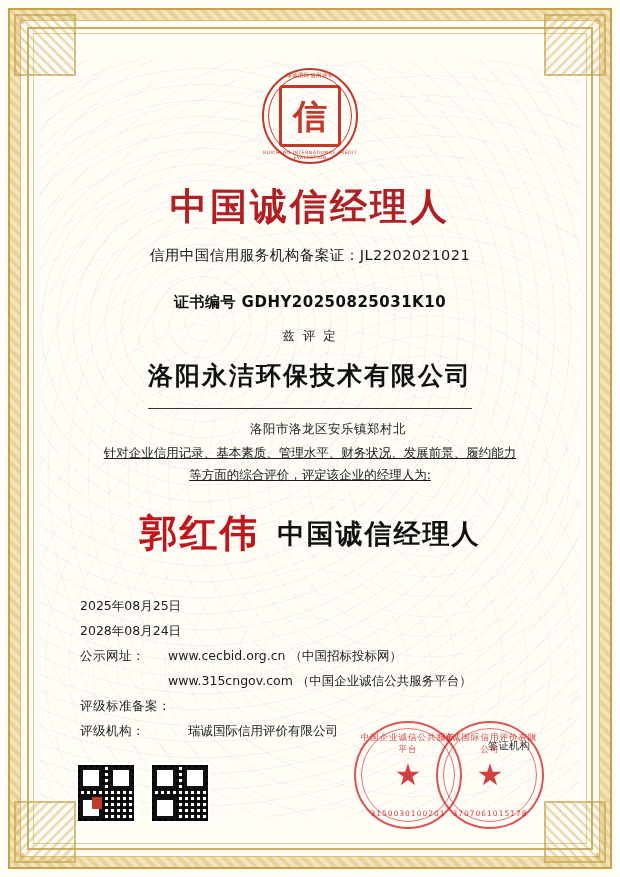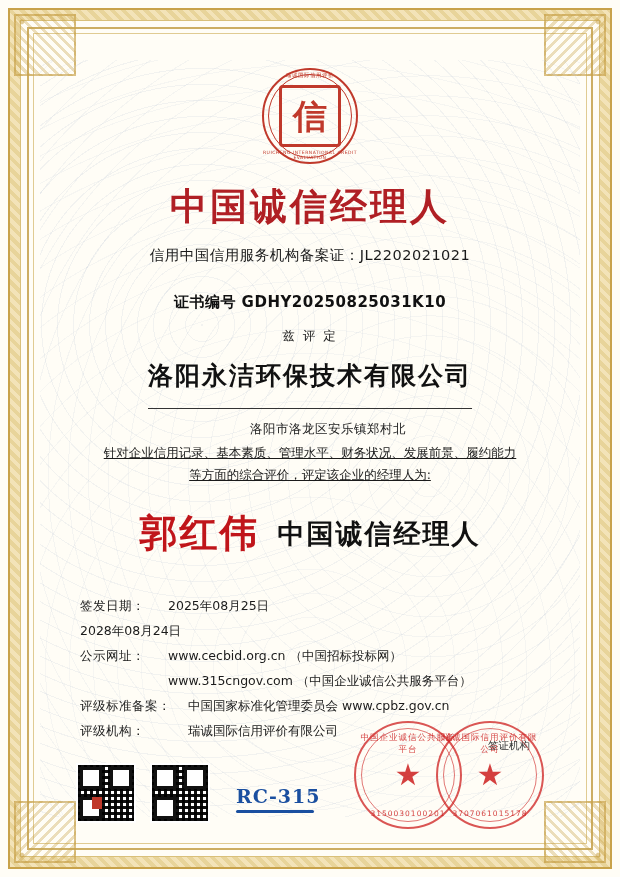--- a/index.html
+++ b/index.html
@@ -269,37 +269,35 @@
     <div class="address">洛阳市洛龙区安乐镇郑村北</div>
     <div class="desc">针对企业信用记录、基本素质、管理水平、财务状况、发展前景、履约能力等方面的综合评价，评定该企业的经理人为:</div>
 
     <div class="nameline">
       <div class="person">郭红伟</div>
       <div class="award">中国诚信经理人</div>
     </div>
 
     <div class="fields">
       <div class="frow">
-        <div class="flabel">签发日期：</div>
         <div class="fval">2025年08月25日</div>
       </div>
       <div class="frow">
         <div class="fval">2028年08月24日</div>
       </div>
       <div class="frow">
         <div class="flabel">公示网址：</div>
         <div class="fval">www.cecbid.org.cn （中国招标投标网）</div>
       </div>
       <div class="frow">
         <div class="flabel"></div>
         <div class="fval">www.315cngov.com （中国企业诚信公共服务平台）</div>
       </div>
       <div class="frow">
         <div class="flabel" style="width:108px">评级标准备案：</div>
-        <div class="fval">中国国家标准化管理委员会 www.cpbz.gov.cn</div>
       </div>
       <div class="frow">
         <div class="flabel" style="width:108px">评级机构：</div>
         <div class="fval">瑞诚国际信用评价有限公司</div>
       </div>
     </div>
 
   </div>
 
   <div class="bottom">
@@ -309,24 +307,20 @@
         <span class="dot d2"></span>
         <span class="dot d3"></span>
       <span class="red"></span>
     </div>
     <div class="qr q2">
       <span class="dot d1"></span>
         <span class="dot d2"></span>
         <span class="dot d3"></span>
     </div>
 
-    <div class="rc">
-      <div class="txt">RC-315</div>
-      <div class="bar"></div>
-    </div>
 
     <div class="sealnote">签证机构</div>
 
     <div class="seal s1">
       <div class="in"></div>
       <div class="arc top">中国企业诚信公共服务平台</div>
       <div class="star">★</div>
       <div class="arc bot">3150030100201</div>
     </div>
 

